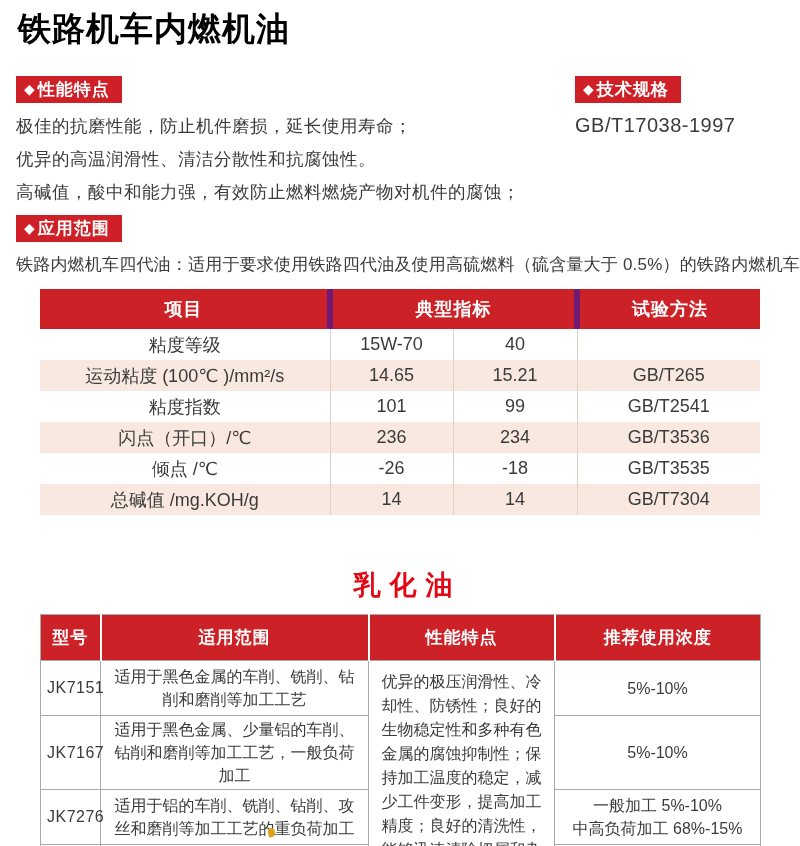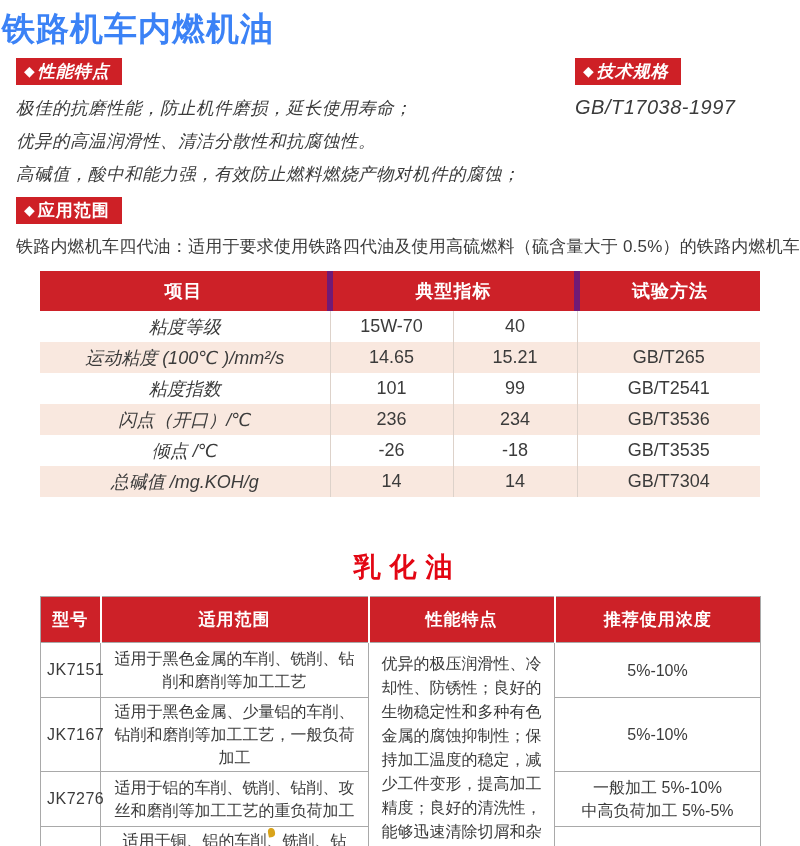--- a/index.html
+++ b/index.html
@@ -10,46 +10,45 @@
   body {
     width: 800px;
     height: 846px;
     position: relative;
     font-family: "Liberation Sans", "DejaVu Sans", sans-serif;
     color: #3b3b3b;
     overflow: hidden;
   }
   .page-title {
     margin: 0;
-    padding: 10px 0 0 2px;
+    padding: 10px 0 0 18px;
     font-size: 33px;
     line-height: 38px;
     font-weight: bold;
-    color: #3b82f6;
+    color: #000000;
     letter-spacing: 1px;
   }
   .badge {
     display: inline-block;
     background: #ce2026;
     color: #ffffff;
     font-size: 17px;
     font-weight: bold;
     line-height: 24px;
     padding: 1px 12px 1px 8px;
     letter-spacing: 1px;
   }
   .badge .icon {
     font-size: 14px;
     margin-right: 2px;
     vertical-align: 1px;
   }
   .top-section {
     display: flex;
-    margin: 10px 0 0 16px;
-    font-style: italic;
+    margin: 28px 0 0 16px;
   }
   .features-col { width: 559px; }
   .specs-col { flex: 1; }
   .feature-line {
     font-size: 17.5px;
     line-height: 33px;
     letter-spacing: 0.5px;
     white-space: nowrap;
   }
   .features-col .lines { margin-top: 7px; }
@@ -84,21 +83,21 @@
   }
   table.spec-table th:first-child { border-left: none; }
   table.spec-table td {
     text-align: center;
     font-size: 18px;
     height: 31px;
     padding: 0 4px;
     border-left: 1px solid #ddd2ca;
     color: #3b3b3b;
   }
-  table.spec-table td:first-child { border-left: none; font-style: italic; }
+  table.spec-table td:first-child { border-left: none; }
   table.spec-table tr.alt td { background: #f9e8df; }
   
   .emulsion-title {
     margin: 52px 0 0 0;
     text-align: center;
     font-size: 27px;
     font-weight: bold;
     color: #e30613;
     letter-spacing: 9px;
     padding-left: 15px; 
@@ -255,21 +254,21 @@
     <tr>
       <td class="model-cell">JK7167</td>
       <td class="scope-cell">适用于黑色金属、少量铝的车削、钻削和磨削等加工工艺，一般负荷加工</td>
       <td class="concentration-cell">5%-10%</td>
     </tr>
     <tr>
       <td class="model-cell">JK7276</td>
       <td class="scope-cell">适用于铝的车削、铣削、钻削、攻丝和磨削等加工工艺的重负荷加工</td>
       <td class="concentration-cell">
         <div>一般加工 5%-10%</div>
-        <div>中高负荷加工 5%-5%</div>
+        <div>中高负荷加工 68%-15%</div>
       </td>
     </tr>
     <tr>
       <td class="model-cell">JK7485</td>
       <td class="scope-cell">适用于铜、铝的车削、铣削、钻削、攻丝和磨削等加工工艺的重负荷加工</td>
       <td class="concentration-cell">
         
         
       </td>
     </tr>

